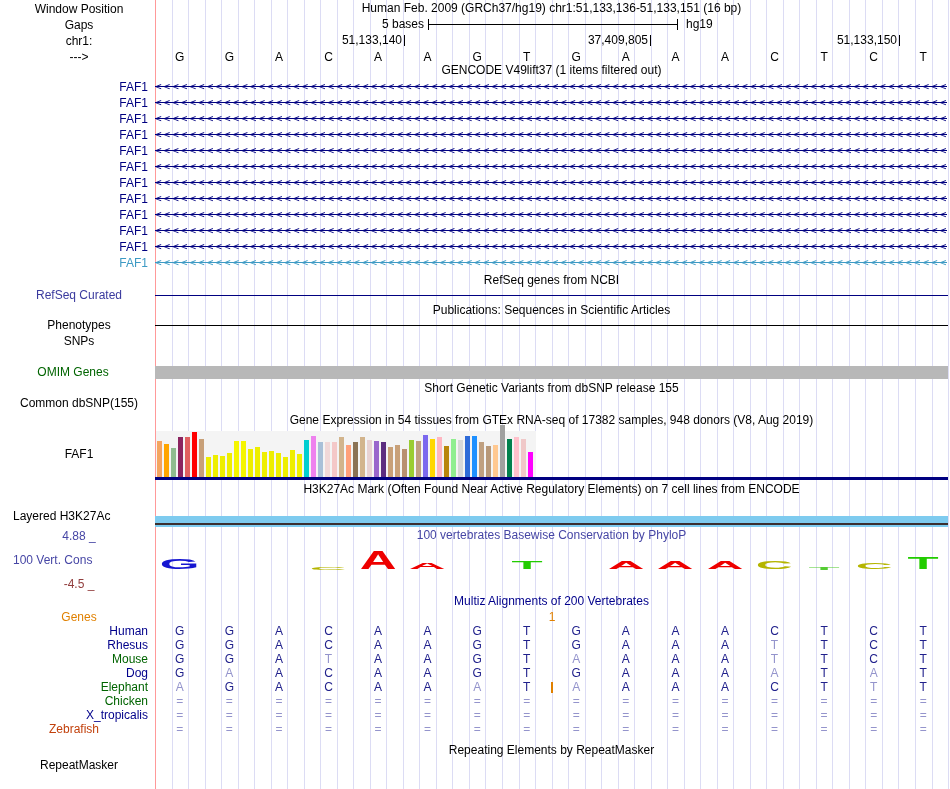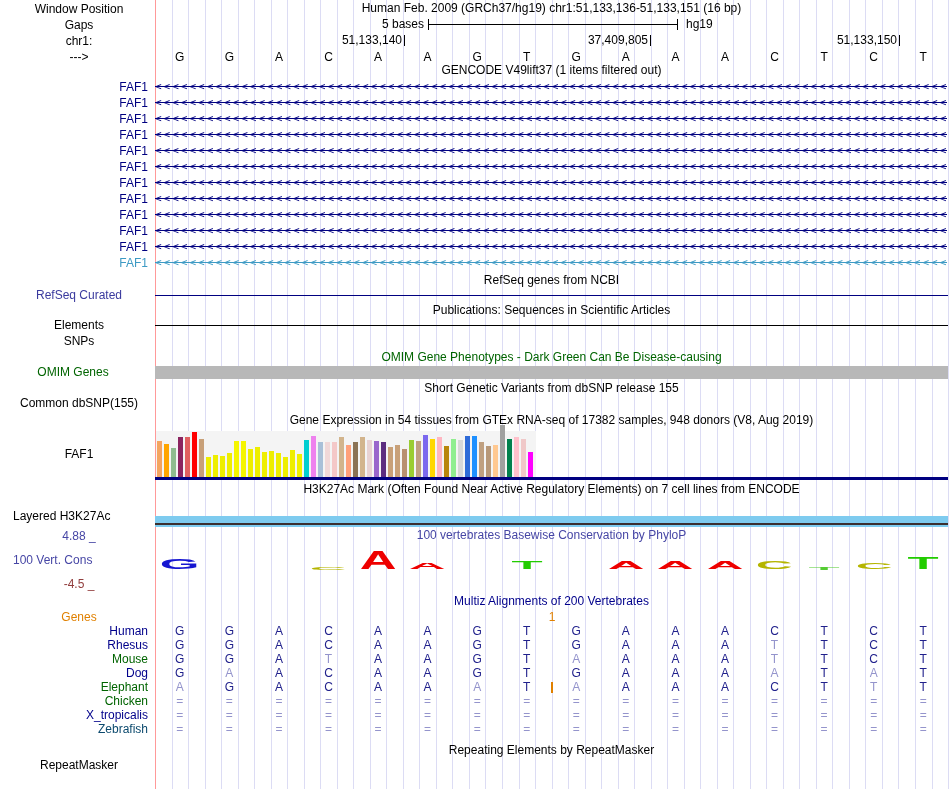--- a/index.html
+++ b/index.html
@@ -135,26 +135,25 @@
       <div style="position: absolute; left: 155px; top: 239px; width: 792px; height: 16px; overflow: hidden; color: rgb(0, 0, 128); font-family: &quot;DejaVu Sans Mono&quot;, monospace; font-size: 11px; line-height: 16px; letter-spacing: 2px; white-space: nowrap; background: linear-gradient(transparent 7px, rgb(0, 0, 128) 7px, rgb(0, 0, 128) 8px, transparent 8px);">&lt;&lt;&lt;&lt;&lt;&lt;&lt;&lt;&lt;&lt;&lt;&lt;&lt;&lt;&lt;&lt;&lt;&lt;&lt;&lt;&lt;&lt;&lt;&lt;&lt;&lt;&lt;&lt;&lt;&lt;&lt;&lt;&lt;&lt;&lt;&lt;&lt;&lt;&lt;&lt;&lt;&lt;&lt;&lt;&lt;&lt;&lt;&lt;&lt;&lt;&lt;&lt;&lt;&lt;&lt;&lt;&lt;&lt;&lt;&lt;&lt;&lt;&lt;&lt;&lt;&lt;&lt;&lt;&lt;&lt;&lt;&lt;&lt;&lt;&lt;&lt;&lt;&lt;&lt;&lt;&lt;&lt;&lt;&lt;&lt;&lt;&lt;&lt;&lt;&lt;&lt;&lt;&lt;&lt;&lt;&lt;&lt;&lt;&lt;&lt;&lt;&lt;&lt;&lt;&lt;&lt;&lt;&lt;&lt;&lt;</div>
       <div style="position: absolute; left: 0px; top: 255px; width: 148px; text-align: right; line-height: 16px; color: rgb(61, 154, 196);">FAF1</div>
       <div style="position: absolute; left: 155px; top: 255px; width: 792px; height: 16px; overflow: hidden; color: rgb(61, 154, 196); font-family: &quot;DejaVu Sans Mono&quot;, monospace; font-size: 11px; line-height: 16px; letter-spacing: 2px; white-space: nowrap; background: linear-gradient(transparent 7px, rgb(61, 154, 196) 7px, rgb(61, 154, 196) 8px, transparent 8px);">&lt;&lt;&lt;&lt;&lt;&lt;&lt;&lt;&lt;&lt;&lt;&lt;&lt;&lt;&lt;&lt;&lt;&lt;&lt;&lt;&lt;&lt;&lt;&lt;&lt;&lt;&lt;&lt;&lt;&lt;&lt;&lt;&lt;&lt;&lt;&lt;&lt;&lt;&lt;&lt;&lt;&lt;&lt;&lt;&lt;&lt;&lt;&lt;&lt;&lt;&lt;&lt;&lt;&lt;&lt;&lt;&lt;&lt;&lt;&lt;&lt;&lt;&lt;&lt;&lt;&lt;&lt;&lt;&lt;&lt;&lt;&lt;&lt;&lt;&lt;&lt;&lt;&lt;&lt;&lt;&lt;&lt;&lt;&lt;&lt;&lt;&lt;&lt;&lt;&lt;&lt;&lt;&lt;&lt;&lt;&lt;&lt;&lt;&lt;&lt;&lt;&lt;&lt;&lt;&lt;&lt;&lt;&lt;&lt;&lt;</div>
     </div>
 
   <div class="ctitle" style="top:273px">RefSeq genes from NCBI</div>
   <div class="lbl" style="top:287px;color:#3a3a9e">RefSeq Curated</div>
   <div class="hline" style="top:295px;height:1px;background:#000080"></div>
 
   <div class="ctitle" style="top:303px">Publications: Sequences in Scientific Articles</div>
-  <div class="lbl" style="top:317px">Elements</div>
+  <div class="lbl" style="top:317px">Phenotypes</div>
   <div class="hline" style="top:325px;height:1px;background:#000"></div>
 
   <div class="lbl" style="top:333px">SNPs</div>
 
-  <div class="ctitle" style="top:350px;color:#006400">OMIM Gene Phenotypes - Dark Green Can Be Disease-causing</div>
   <div class="lbl" style="top:364px;color:#006400;right:12px;width:136px">OMIM Genes</div>
   <div class="hline" style="top:366px;height:13px;background:#b8b8b8"></div>
 
   <div class="ctitle" style="top:381px">Short Genetic Variants from dbSNP release 155</div>
   <div class="lbl" style="top:395px">Common dbSNP(155)</div>
 
   <div class="ctitle" style="top:413px">Gene Expression in 54 tissues from GTEx RNA-seq of 17382 samples, 948 donors (V8, Aug 2019)</div>
   <div class="lbl" style="top:446px">FAF1</div>
   <div class="abs" style="top:431px;left:156px;width:380px;height:46px;background:#f4f4f4"></div>
   <div id="gtex-bars">
@@ -381,21 +380,21 @@
       <div style="position: absolute; left: 477.156px; top: 708px; width: 24px; margin-left: -12px; text-align: center; line-height: 14px; color: rgb(148, 148, 204);">=</div>
       <div style="position: absolute; left: 526.719px; top: 708px; width: 24px; margin-left: -12px; text-align: center; line-height: 14px; color: rgb(148, 148, 204);">=</div>
       <div style="position: absolute; left: 576.281px; top: 708px; width: 24px; margin-left: -12px; text-align: center; line-height: 14px; color: rgb(148, 148, 204);">=</div>
       <div style="position: absolute; left: 625.844px; top: 708px; width: 24px; margin-left: -12px; text-align: center; line-height: 14px; color: rgb(148, 148, 204);">=</div>
       <div style="position: absolute; left: 675.406px; top: 708px; width: 24px; margin-left: -12px; text-align: center; line-height: 14px; color: rgb(148, 148, 204);">=</div>
       <div style="position: absolute; left: 724.969px; top: 708px; width: 24px; margin-left: -12px; text-align: center; line-height: 14px; color: rgb(148, 148, 204);">=</div>
       <div style="position: absolute; left: 774.531px; top: 708px; width: 24px; margin-left: -12px; text-align: center; line-height: 14px; color: rgb(148, 148, 204);">=</div>
       <div style="position: absolute; left: 824.094px; top: 708px; width: 24px; margin-left: -12px; text-align: center; line-height: 14px; color: rgb(148, 148, 204);">=</div>
       <div style="position: absolute; left: 873.656px; top: 708px; width: 24px; margin-left: -12px; text-align: center; line-height: 14px; color: rgb(148, 148, 204);">=</div>
       <div style="position: absolute; left: 923.219px; top: 708px; width: 24px; margin-left: -12px; text-align: center; line-height: 14px; color: rgb(148, 148, 204);">=</div>
-      <div style="position: absolute; left: 0px; top: 722px; width: 148px; text-align: right; line-height: 14px; color: #0c4a6e;">Zebrafish</div>
+      <div style="position: absolute; left: 0px; top: 722px; width: 148px; text-align: center; line-height: 14px; color: #c2410c;">Zebrafish</div>
       <div style="position: absolute; left: 179.781px; top: 722px; width: 24px; margin-left: -12px; text-align: center; line-height: 14px; color: rgb(148, 148, 204);">=</div>
       <div style="position: absolute; left: 229.344px; top: 722px; width: 24px; margin-left: -12px; text-align: center; line-height: 14px; color: rgb(148, 148, 204);">=</div>
       <div style="position: absolute; left: 278.906px; top: 722px; width: 24px; margin-left: -12px; text-align: center; line-height: 14px; color: rgb(148, 148, 204);">=</div>
       <div style="position: absolute; left: 328.469px; top: 722px; width: 24px; margin-left: -12px; text-align: center; line-height: 14px; color: rgb(148, 148, 204);">=</div>
       <div style="position: absolute; left: 378.031px; top: 722px; width: 24px; margin-left: -12px; text-align: center; line-height: 14px; color: rgb(148, 148, 204);">=</div>
       <div style="position: absolute; left: 427.594px; top: 722px; width: 24px; margin-left: -12px; text-align: center; line-height: 14px; color: rgb(148, 148, 204);">=</div>
       <div style="position: absolute; left: 477.156px; top: 722px; width: 24px; margin-left: -12px; text-align: center; line-height: 14px; color: rgb(148, 148, 204);">=</div>
       <div style="position: absolute; left: 526.719px; top: 722px; width: 24px; margin-left: -12px; text-align: center; line-height: 14px; color: rgb(148, 148, 204);">=</div>
       <div style="position: absolute; left: 576.281px; top: 722px; width: 24px; margin-left: -12px; text-align: center; line-height: 14px; color: rgb(148, 148, 204);">=</div>
       <div style="position: absolute; left: 625.844px; top: 722px; width: 24px; margin-left: -12px; text-align: center; line-height: 14px; color: rgb(148, 148, 204);">=</div>

